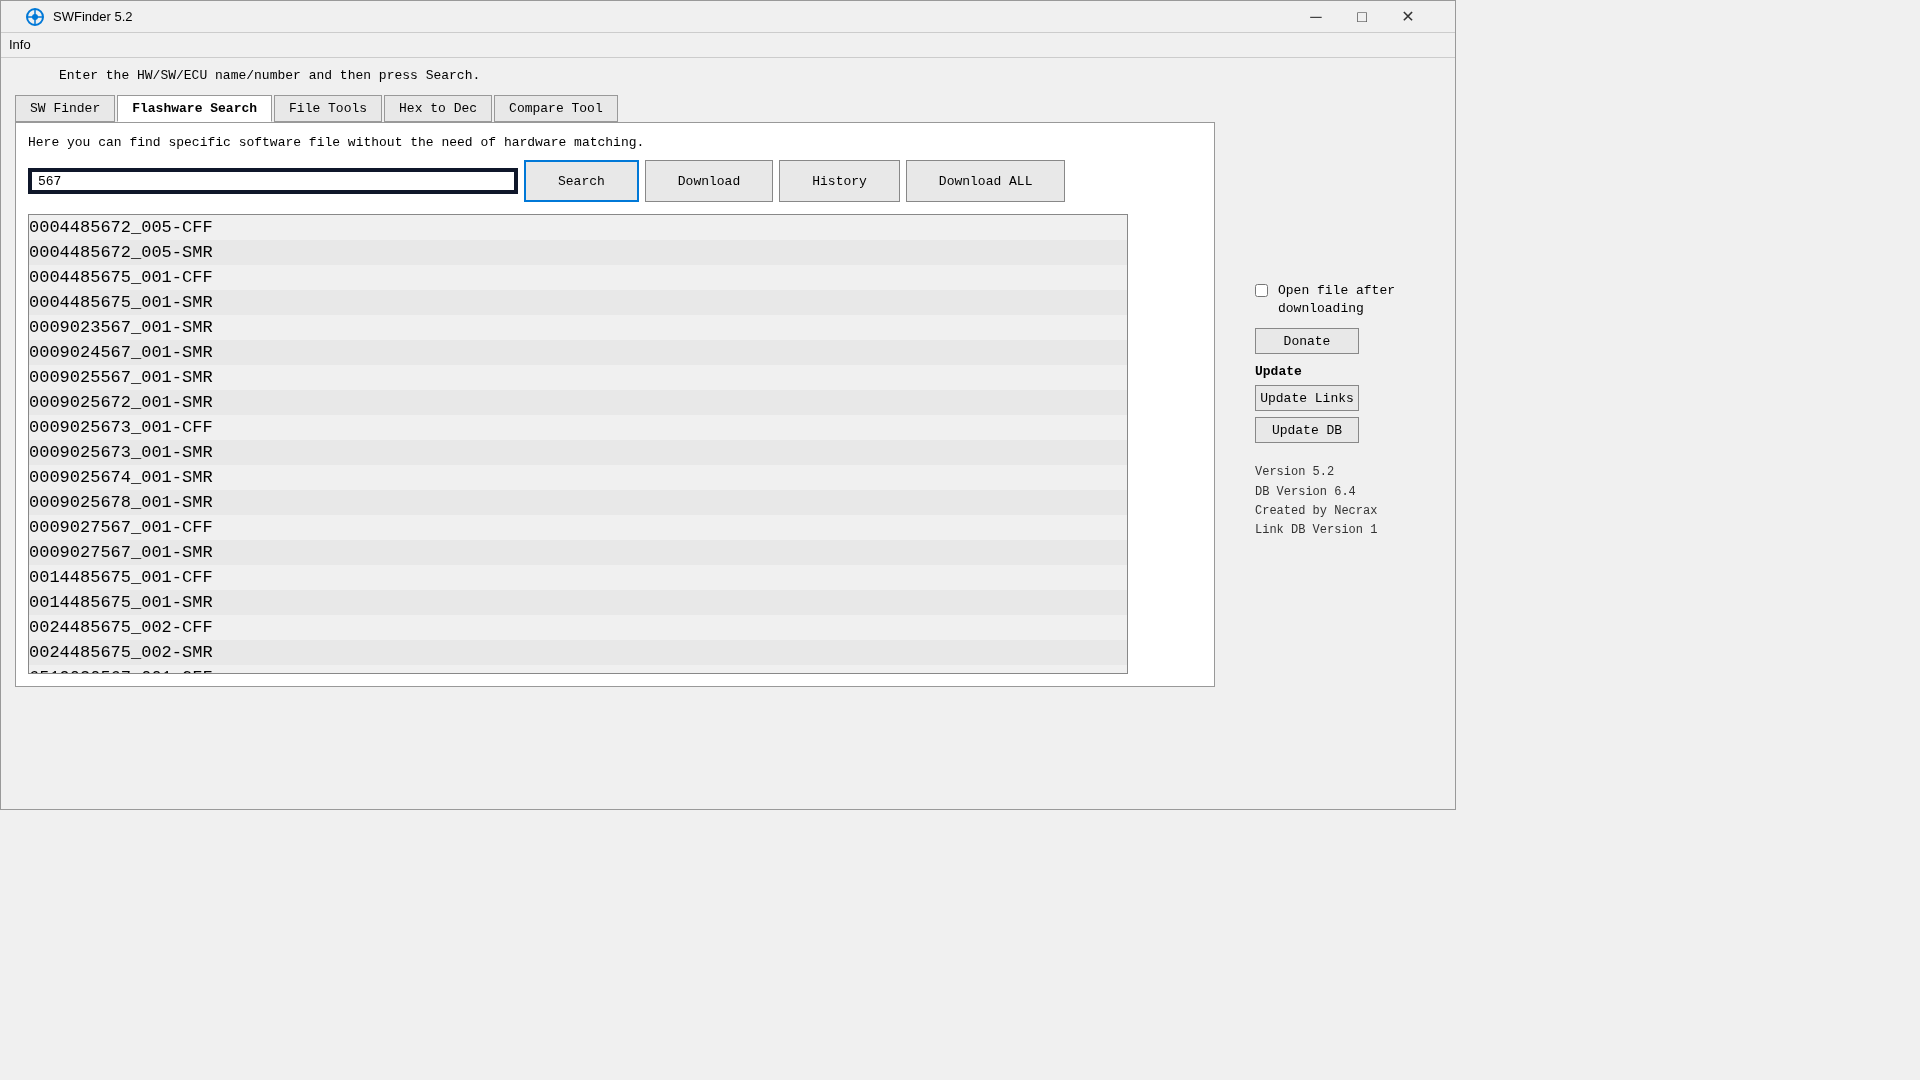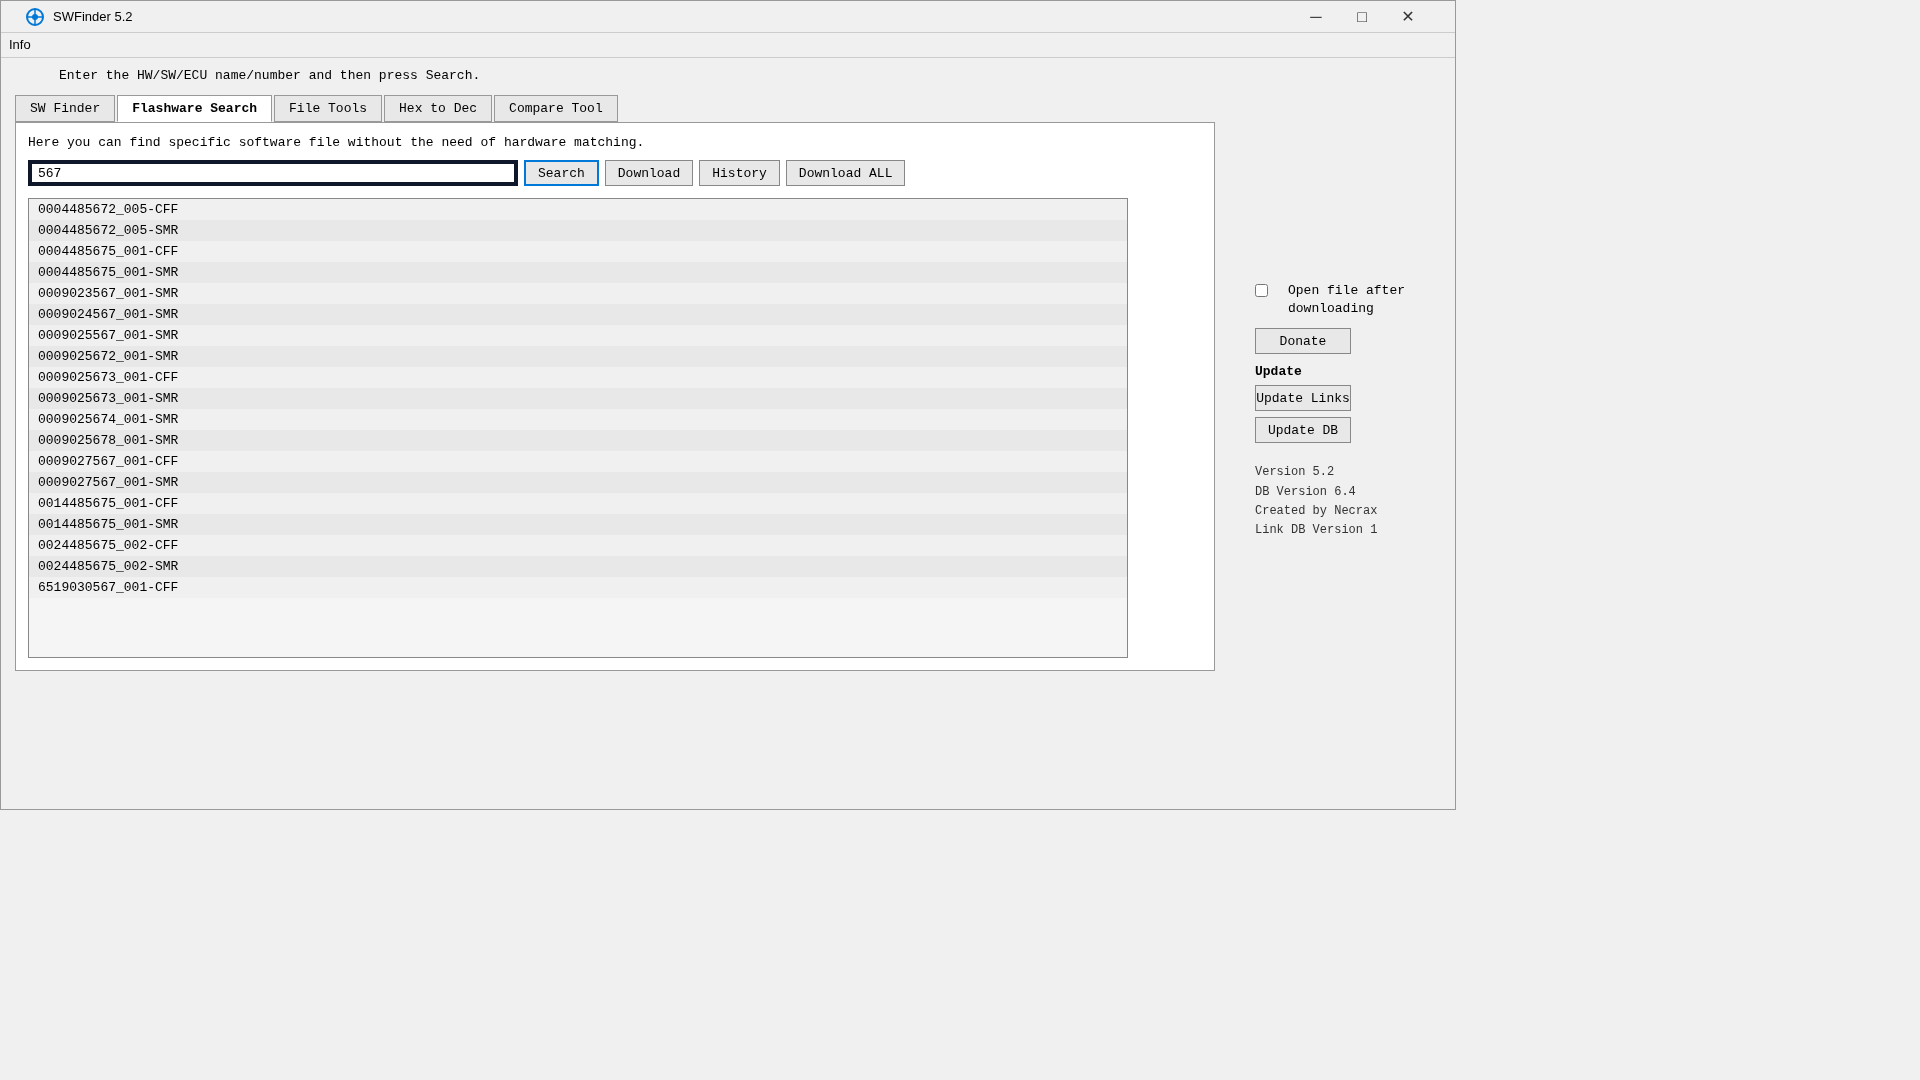--- a/index.html
+++ b/index.html
@@ -144,22 +144,22 @@
       width: 490px;
       height: 26px;
       border: 4px solid #0f172a;
       padding: 2px 6px;
       font-size: 13px;
       font-family: 'Courier New', Courier, monospace;
       background: white;
     }
 
     .btn {
-      height: 26px;
-      padding: 0 12px;
+      height: 42px;
+      padding: 0 32px;
       border: 1px solid #888;
       background: #e8e8e8;
       cursor: pointer;
       font-size: 13px;
       font-family: 'Courier New', Courier, monospace;
       white-space: nowrap;
     }
 
     .btn.primary {
       border: 2px solid #0078d7;
@@ -169,22 +169,22 @@
     .list-container {
       width: 1100px;
       height: 460px;
       border: 1px solid #888;
       overflow-y: scroll;
       background: #f5f5f5;
       position: relative;
     }
 
     .list-item {
-      padding: 3px 9px;
-      font-size: 13px;
+      padding: 3px 0;
+      font-size: 17px;
       font-family: 'Courier New', Courier, monospace;
       cursor: pointer;
       background: #f0f0f0;
     }
 
     .list-item:nth-child(even) {
       background: #e8e8e8;
     }
 
     .sidebar {
@@ -193,36 +193,36 @@
       left: 1240px;
       width: 210px;
       display: flex;
       flex-direction: column;
       gap: 10px;
     }
 
     .checkbox-row {
       display: flex;
       align-items: flex-start;
-      gap: 20px;
+      gap: 10px;
     }
 
     .checkbox-row input[type="checkbox"] {
       margin-top: 2px;
       cursor: pointer;
     }
 
     .checkbox-label {
       font-size: 13px;
       font-family: 'Courier New', Courier, monospace;
       line-height: 1.4;
     }
 
     .sidebar-btn {
-      width: 96px;
+      width: 104px;
       height: 26px;
       border: 1px solid #888;
       background: #e8e8e8;
       cursor: pointer;
       font-size: 13px;
       font-family: 'Courier New', Courier, monospace;
       text-align: center;
     }
 
     .update-label {

